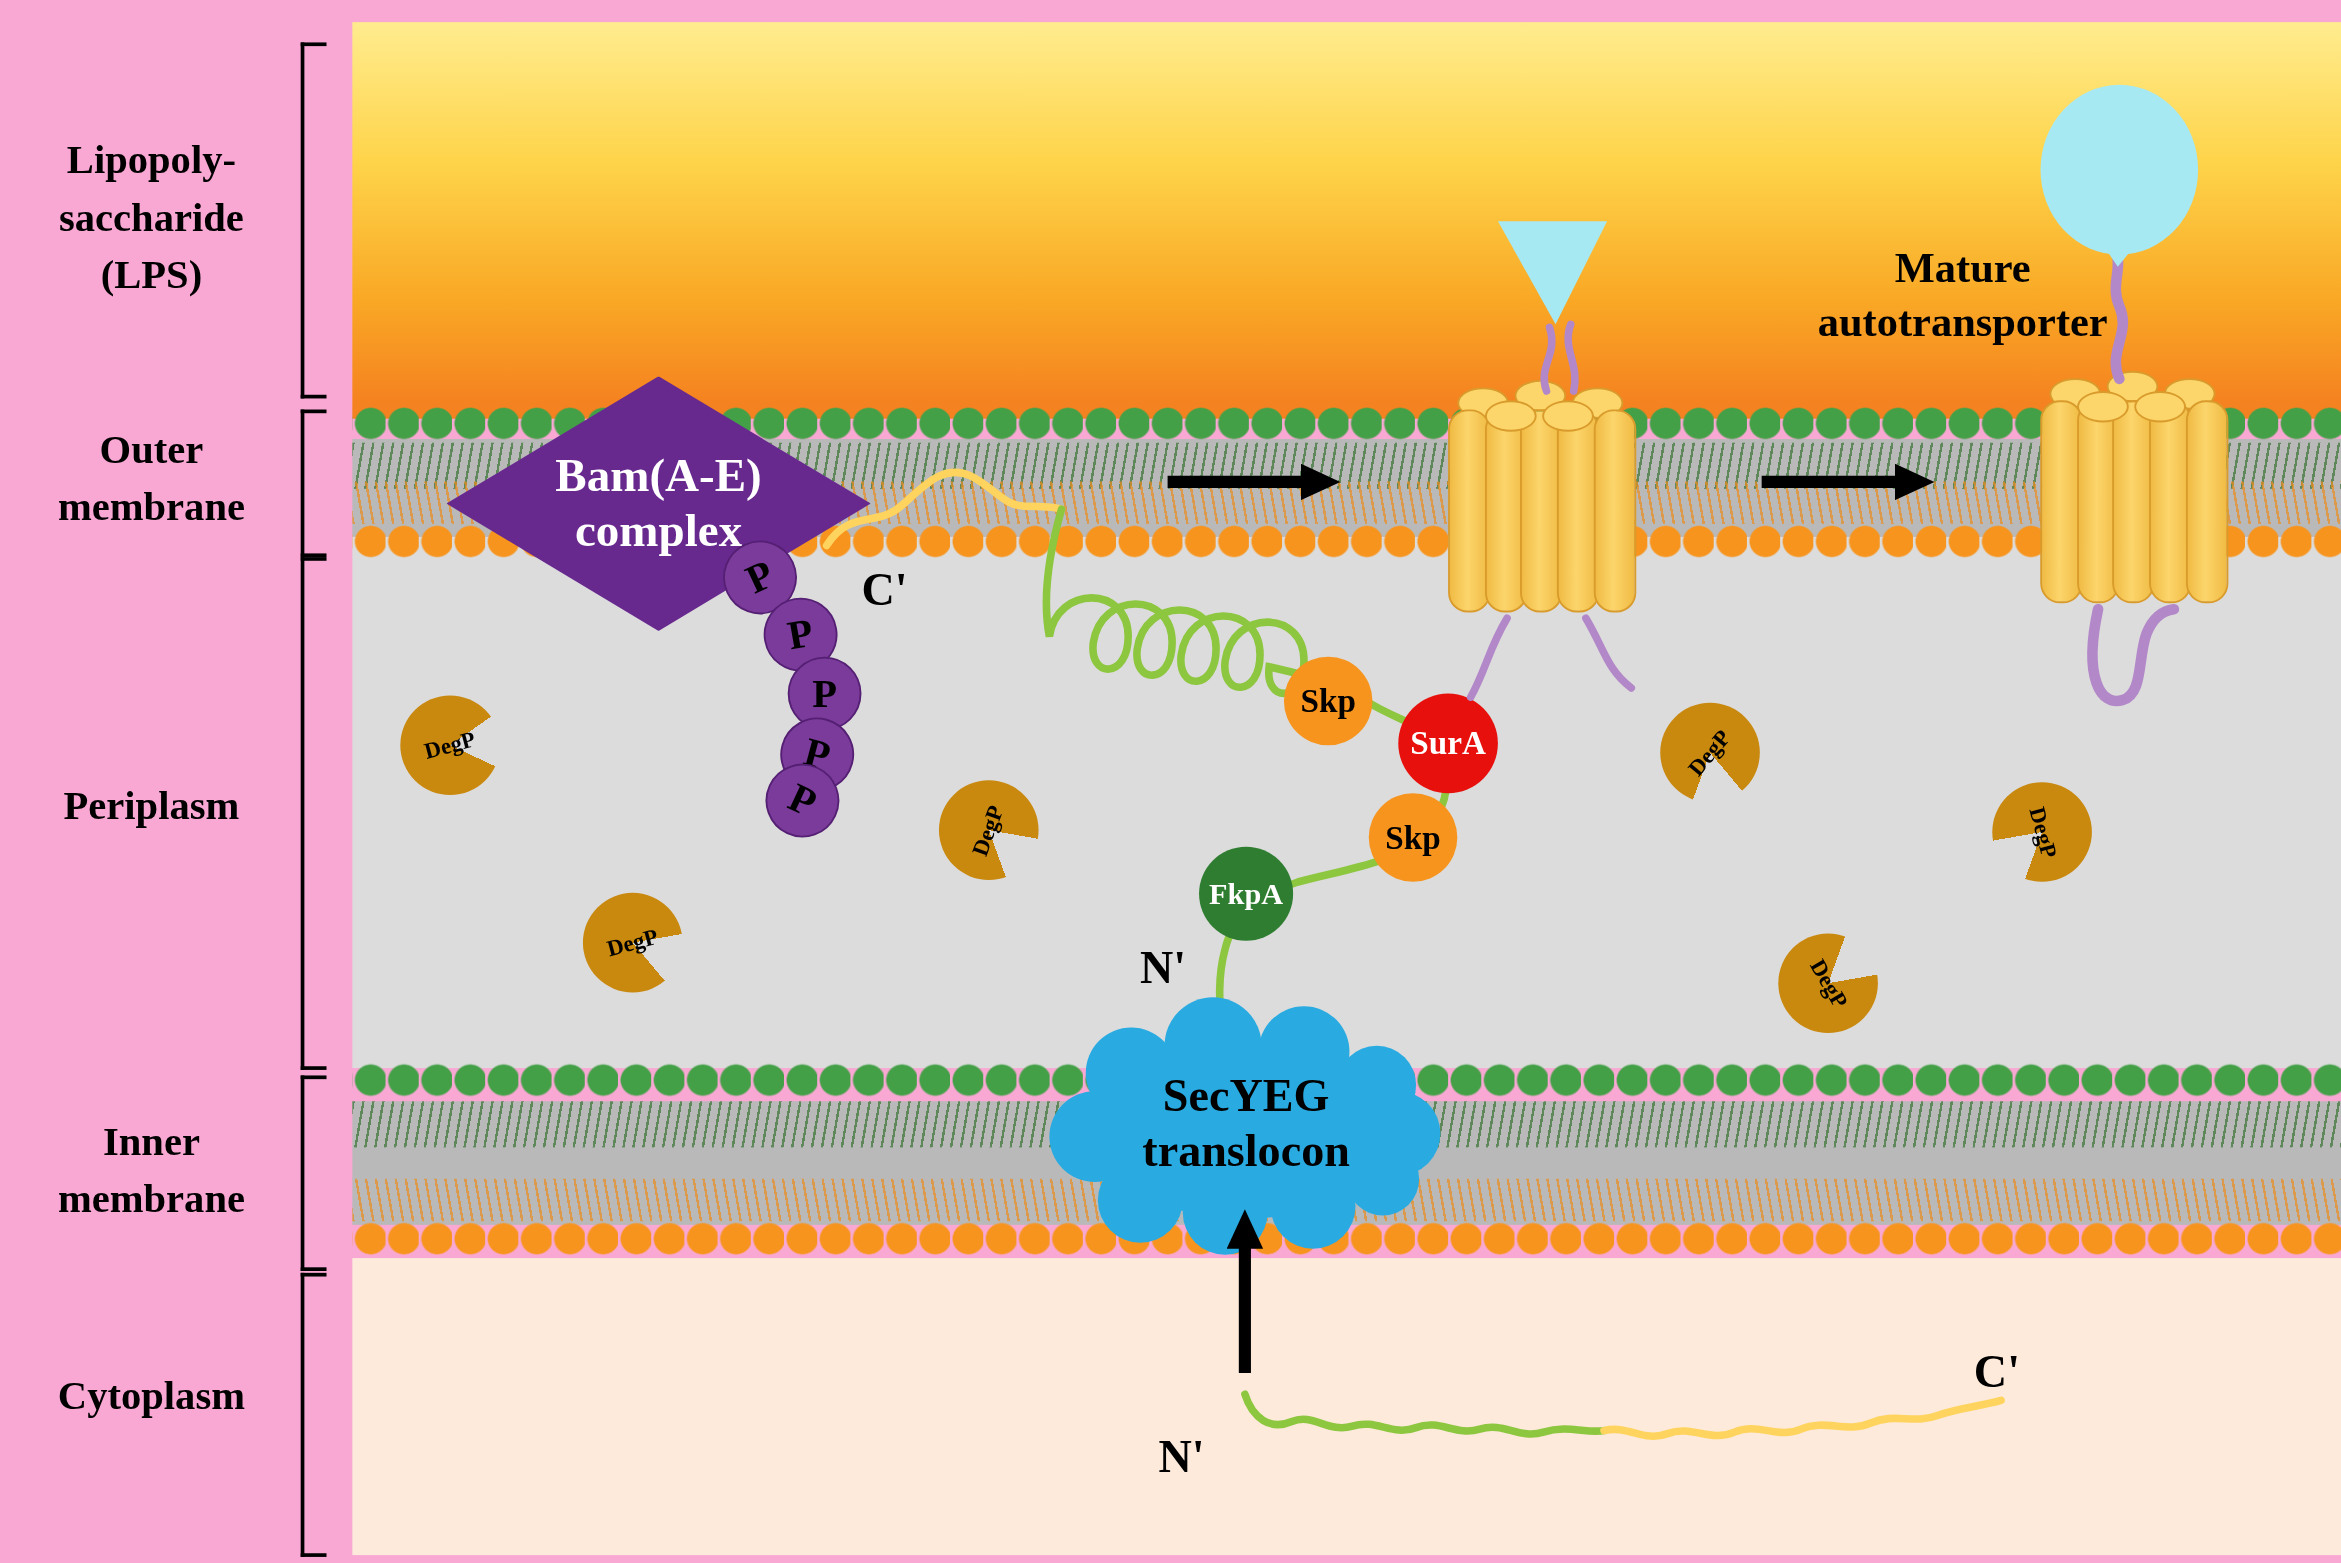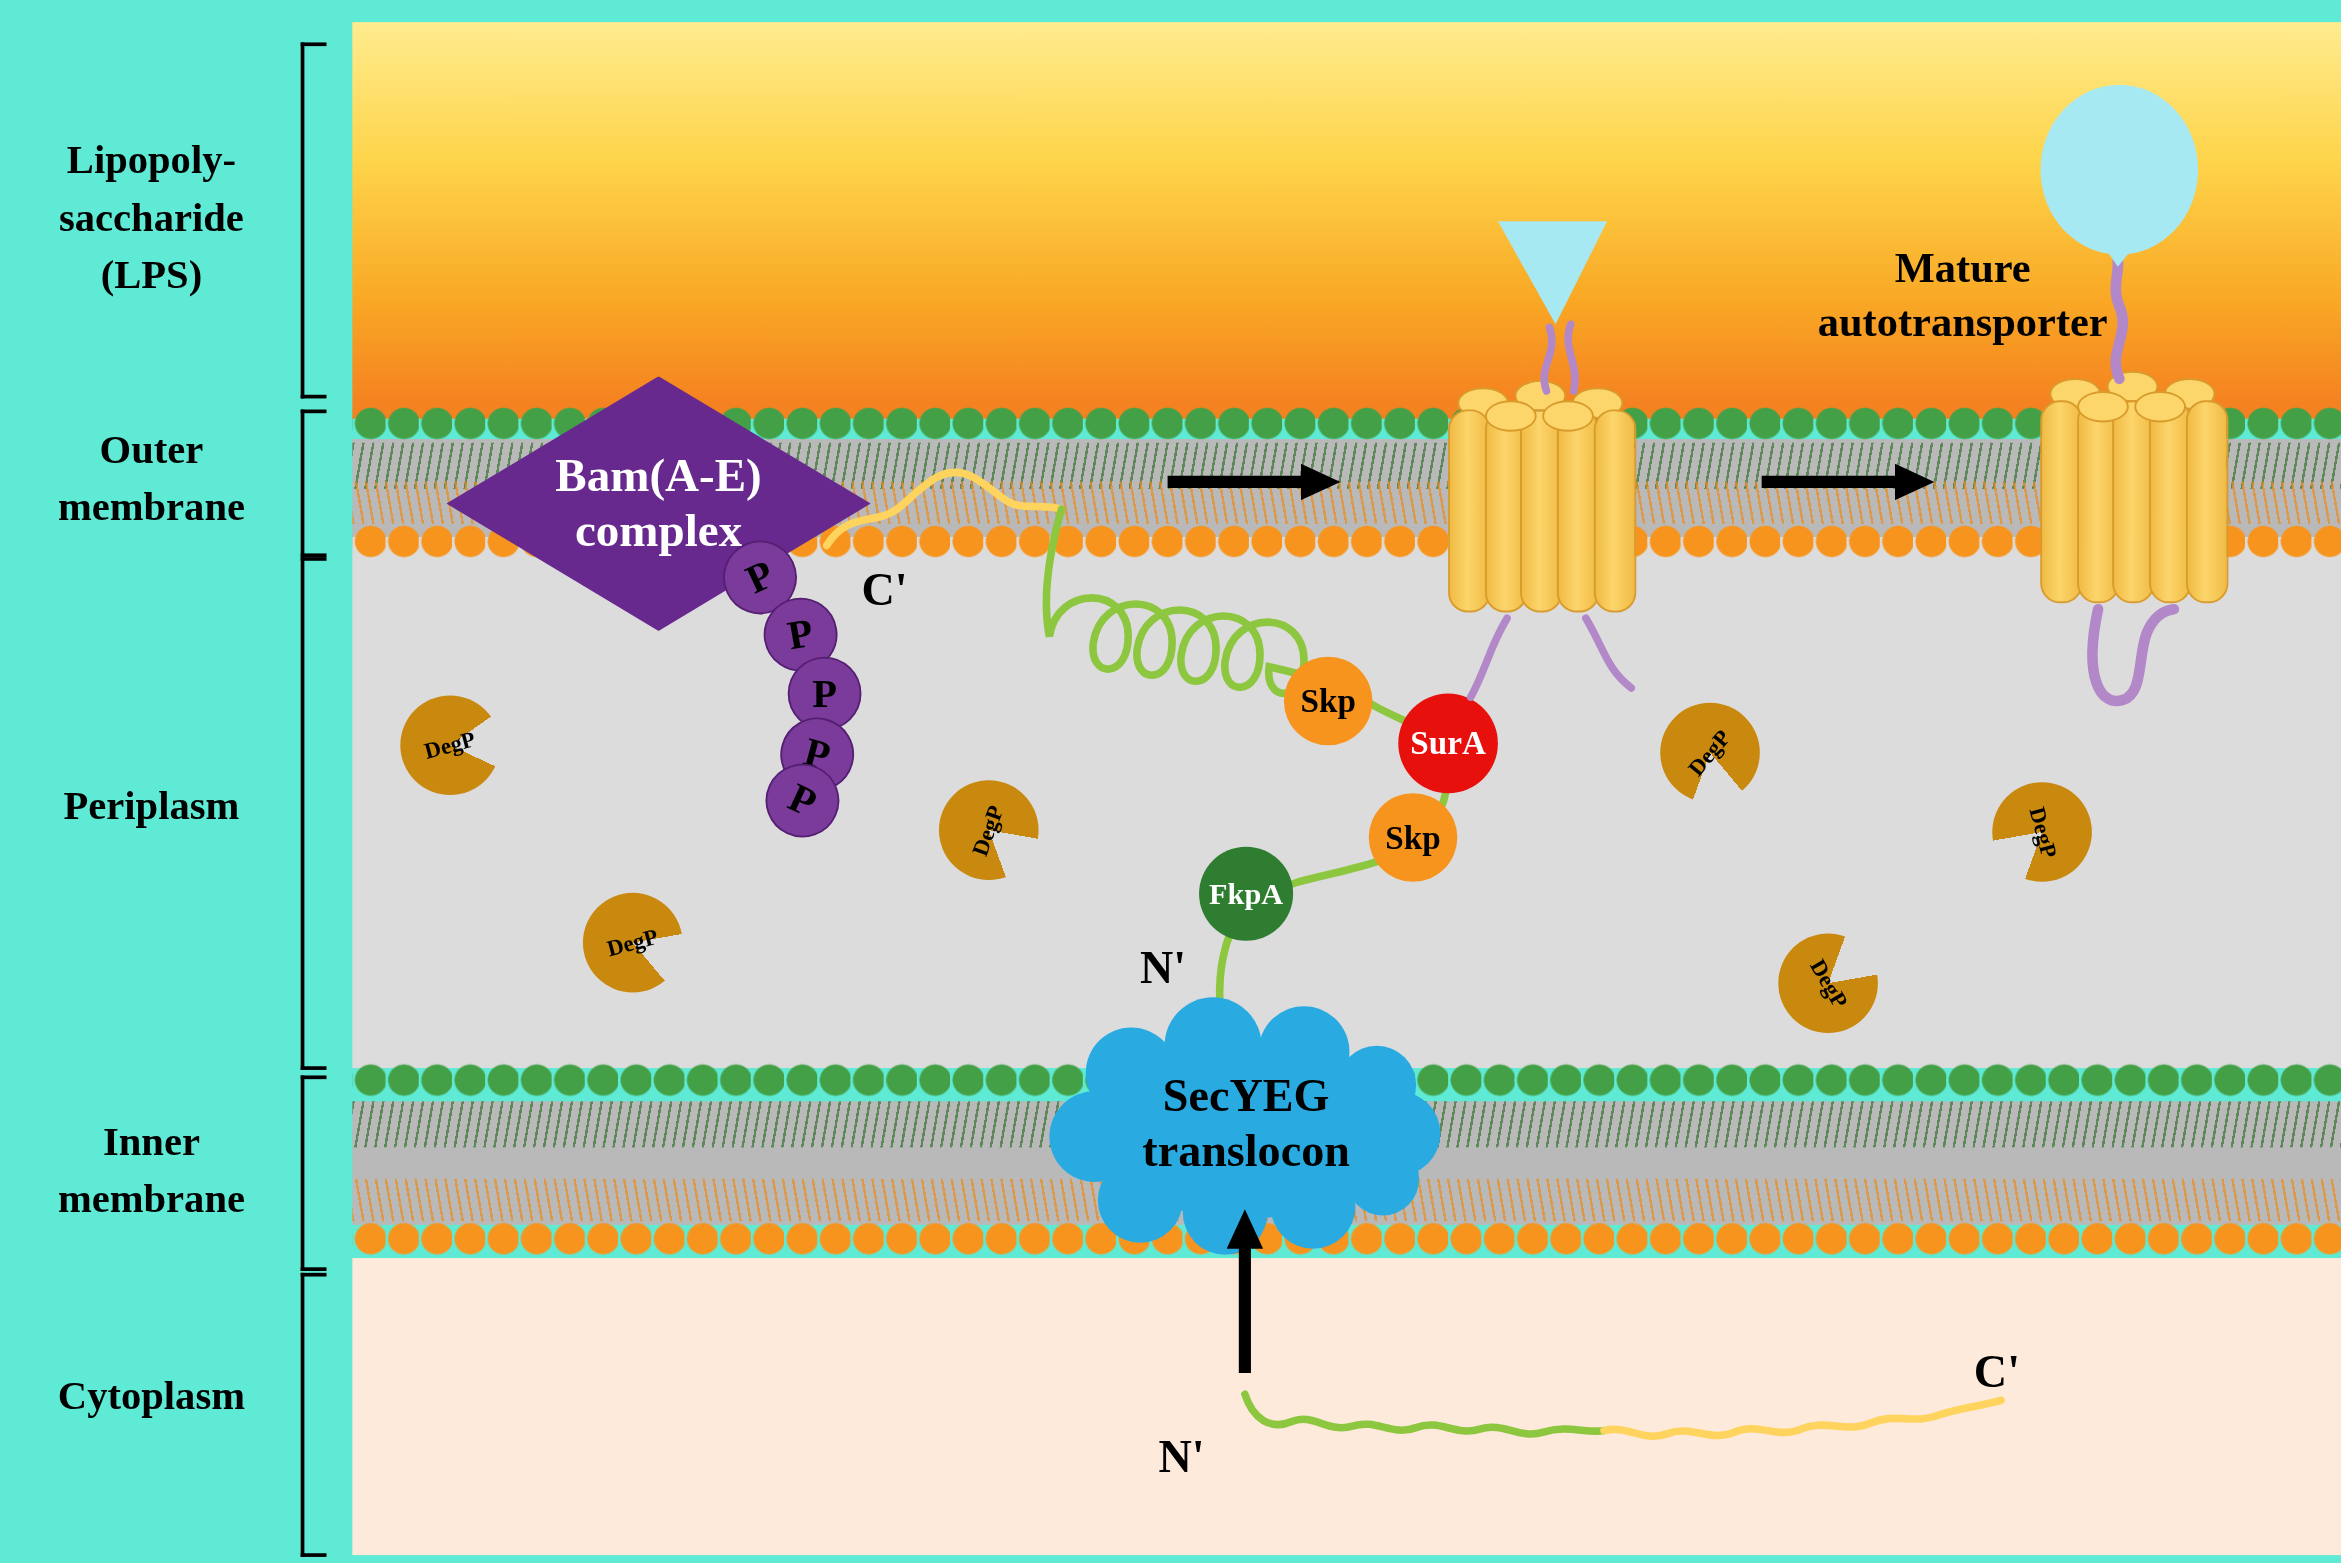--- a/index.html
+++ b/index.html
@@ -1,16 +1,16 @@
 <!DOCTYPE html>
 <html style="--c-bam: #68298f; --c-potra: #7a3b9b; --c-skp: #f7941d; --c-sura: #e8100c; --c-fkpa: #2f7d31; --c-degp: #c9880e; --c-secyeg: #29abe2; --c-cyan: #a7e9f2; --c-passenger: #b388c9; --c-green: #8dc63f; --c-yellow: #ffd45e; --c-barrel: #fcd56b; --c-barreledge: #d99b2b; --c-headgreen: #43a047; --c-headorange: #f7941d; --c-memcore: #b9b9b9; --c-periplasm: #dcdcdc; --c-cytoplasm: #fdeadb; --c-lpstop: #ffec8f; --c-lpsbottom: #f58220;font-size:13px"><head>
 <meta charset="utf-8">
 <style>
   html,body{margin:0;padding:0;background:#fff;}
-  .canvas{position:relative;width:2342px;height:1564px;background:#5eead4;overflow:hidden;
+  .canvas{position:relative;width:2342px;height:1564px;background:#f9a8d4;overflow:hidden;
           font-family:"Liberation Serif", serif;}
   .stage{position:absolute;left:0;top:0;width:1270px;height:847px;
          transform:scale(1.8447);transform-origin:0 0;}
   .abs{position:absolute;}
 
   
   .lps{left:191px;top:12.3px;width:1079px;height:215px;z-index:1;
        background:linear-gradient(180deg,var(--c-lpstop,#ffec8f) 0%,#fed44a 35%,#f9a825 70%,var(--c-lpsbottom,#f58220) 96%);}
   .periplasm-bg{left:191px;top:291px;width:1079px;height:288px;background:var(--c-periplasm,#dcdcdc);z-index:1;}
   .cytoplasm-bg{left:191px;top:682px;width:1079px;height:161px;background:var(--c-cytoplasm,#fdeadb);z-index:1;}

